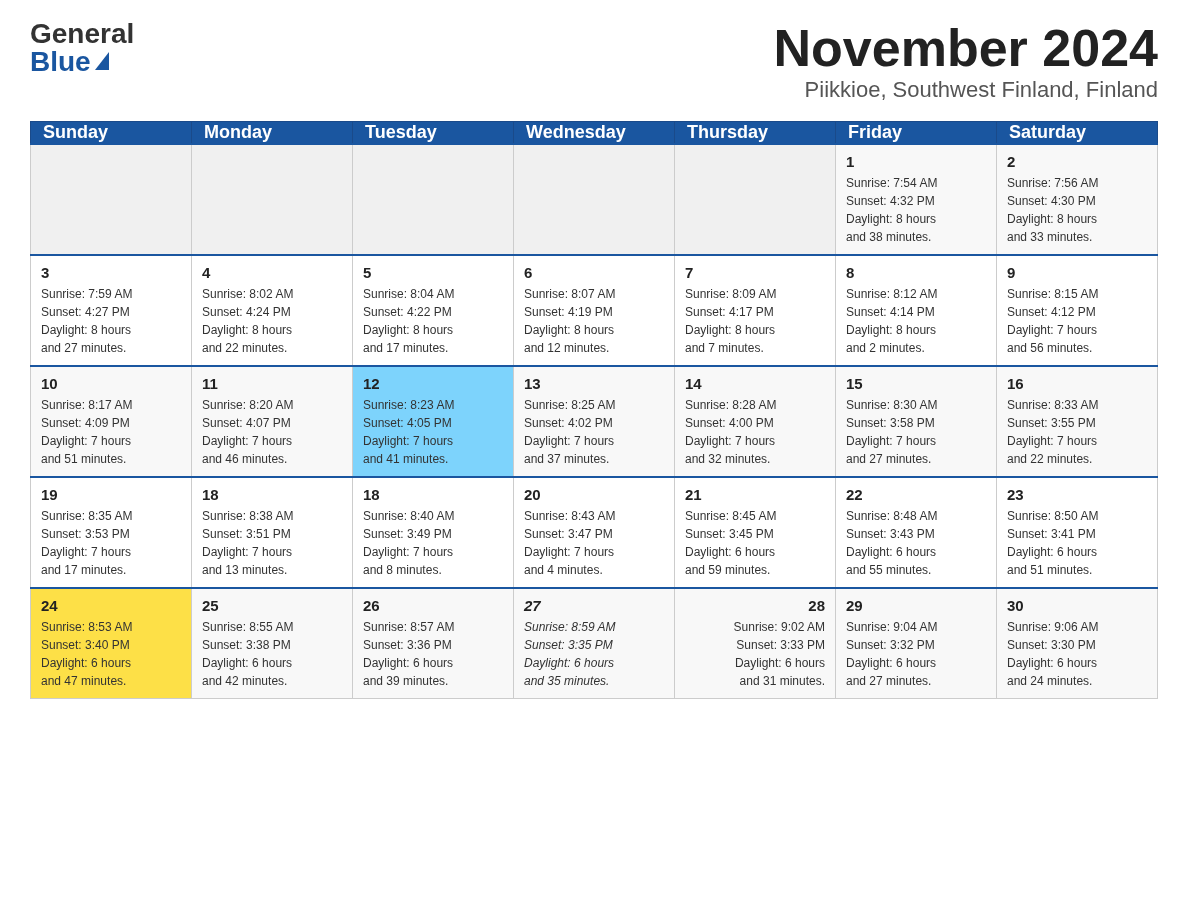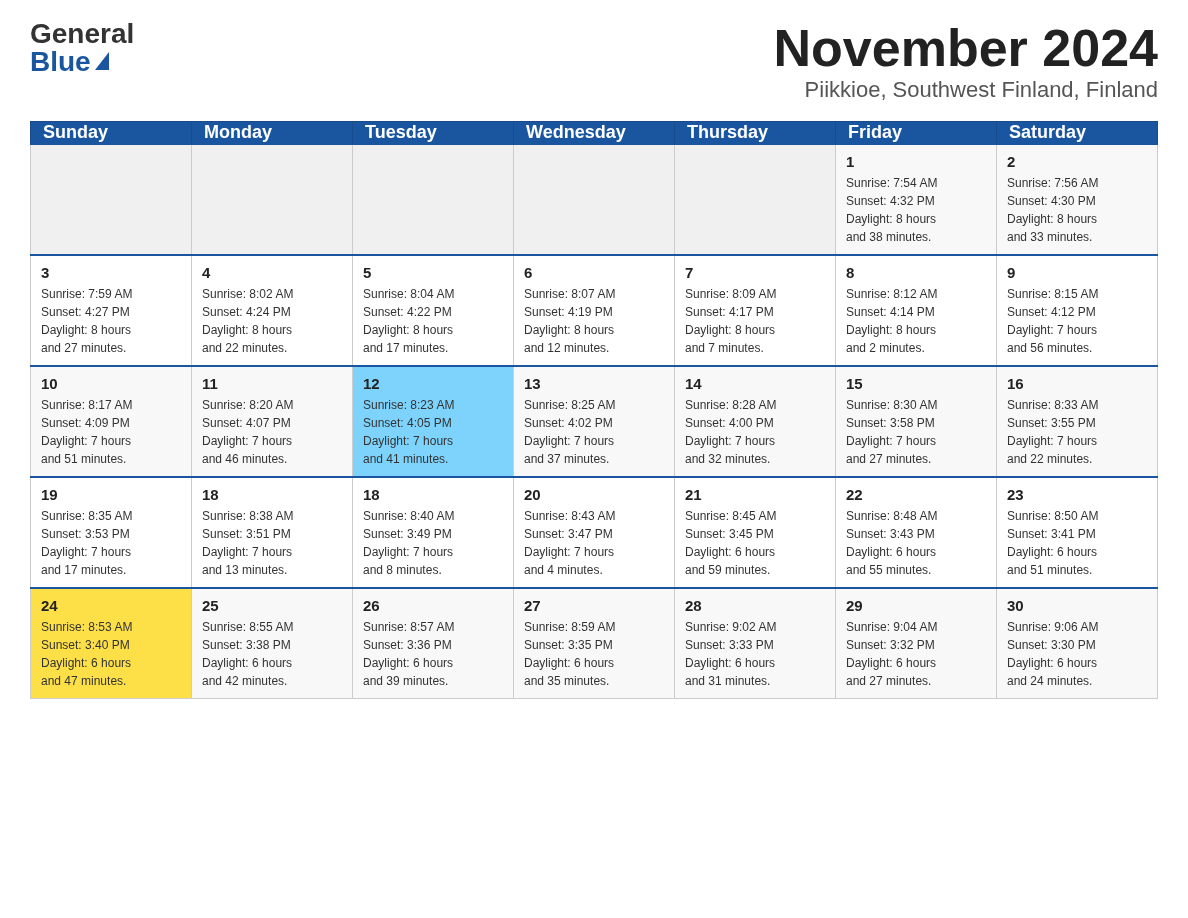--- a/index.html
+++ b/index.html
@@ -250,25 +250,25 @@
           <div class="day-info">Sunrise: 8:53 AM<br>Sunset: 3:40 PM<br>Daylight: 6 hours<br>and 47 minutes.</div>
         </td>
         <td style="background: rgb(248, 248, 248); border-top: 2px solid rgb(26, 86, 160);">
           <span class="day-number">25</span>
           <div class="day-info">Sunrise: 8:55 AM<br>Sunset: 3:38 PM<br>Daylight: 6 hours<br>and 42 minutes.</div>
         </td>
         <td style="background: rgb(248, 248, 248); border-top: 2px solid rgb(26, 86, 160);">
           <span class="day-number">26</span>
           <div class="day-info">Sunrise: 8:57 AM<br>Sunset: 3:36 PM<br>Daylight: 6 hours<br>and 39 minutes.</div>
         </td>
-        <td style="background: rgb(248, 248, 248); border-top: 2px solid rgb(26, 86, 160);">
+        <td style="background: rgb(248, 248, 248); border-top: 2px solid rgb(26, 86, 160); font-style: italic;">
           <span class="day-number">27</span>
           <div class="day-info">Sunrise: 8:59 AM<br>Sunset: 3:35 PM<br>Daylight: 6 hours<br>and 35 minutes.</div>
         </td>
-        <td style="background: rgb(248, 248, 248); border-top: 2px solid rgb(26, 86, 160);">
+        <td style="background: rgb(248, 248, 248); border-top: 2px solid rgb(26, 86, 160); text-align: right;">
           <span class="day-number">28</span>
           <div class="day-info">Sunrise: 9:02 AM<br>Sunset: 3:33 PM<br>Daylight: 6 hours<br>and 31 minutes.</div>
         </td>
         <td style="background: rgb(248, 248, 248); border-top: 2px solid rgb(26, 86, 160);">
           <span class="day-number">29</span>
           <div class="day-info">Sunrise: 9:04 AM<br>Sunset: 3:32 PM<br>Daylight: 6 hours<br>and 27 minutes.</div>
         </td>
         <td style="background: rgb(248, 248, 248); border-top: 2px solid rgb(26, 86, 160);">
           <span class="day-number">30</span>
           <div class="day-info">Sunrise: 9:06 AM<br>Sunset: 3:30 PM<br>Daylight: 6 hours<br>and 24 minutes.</div>

